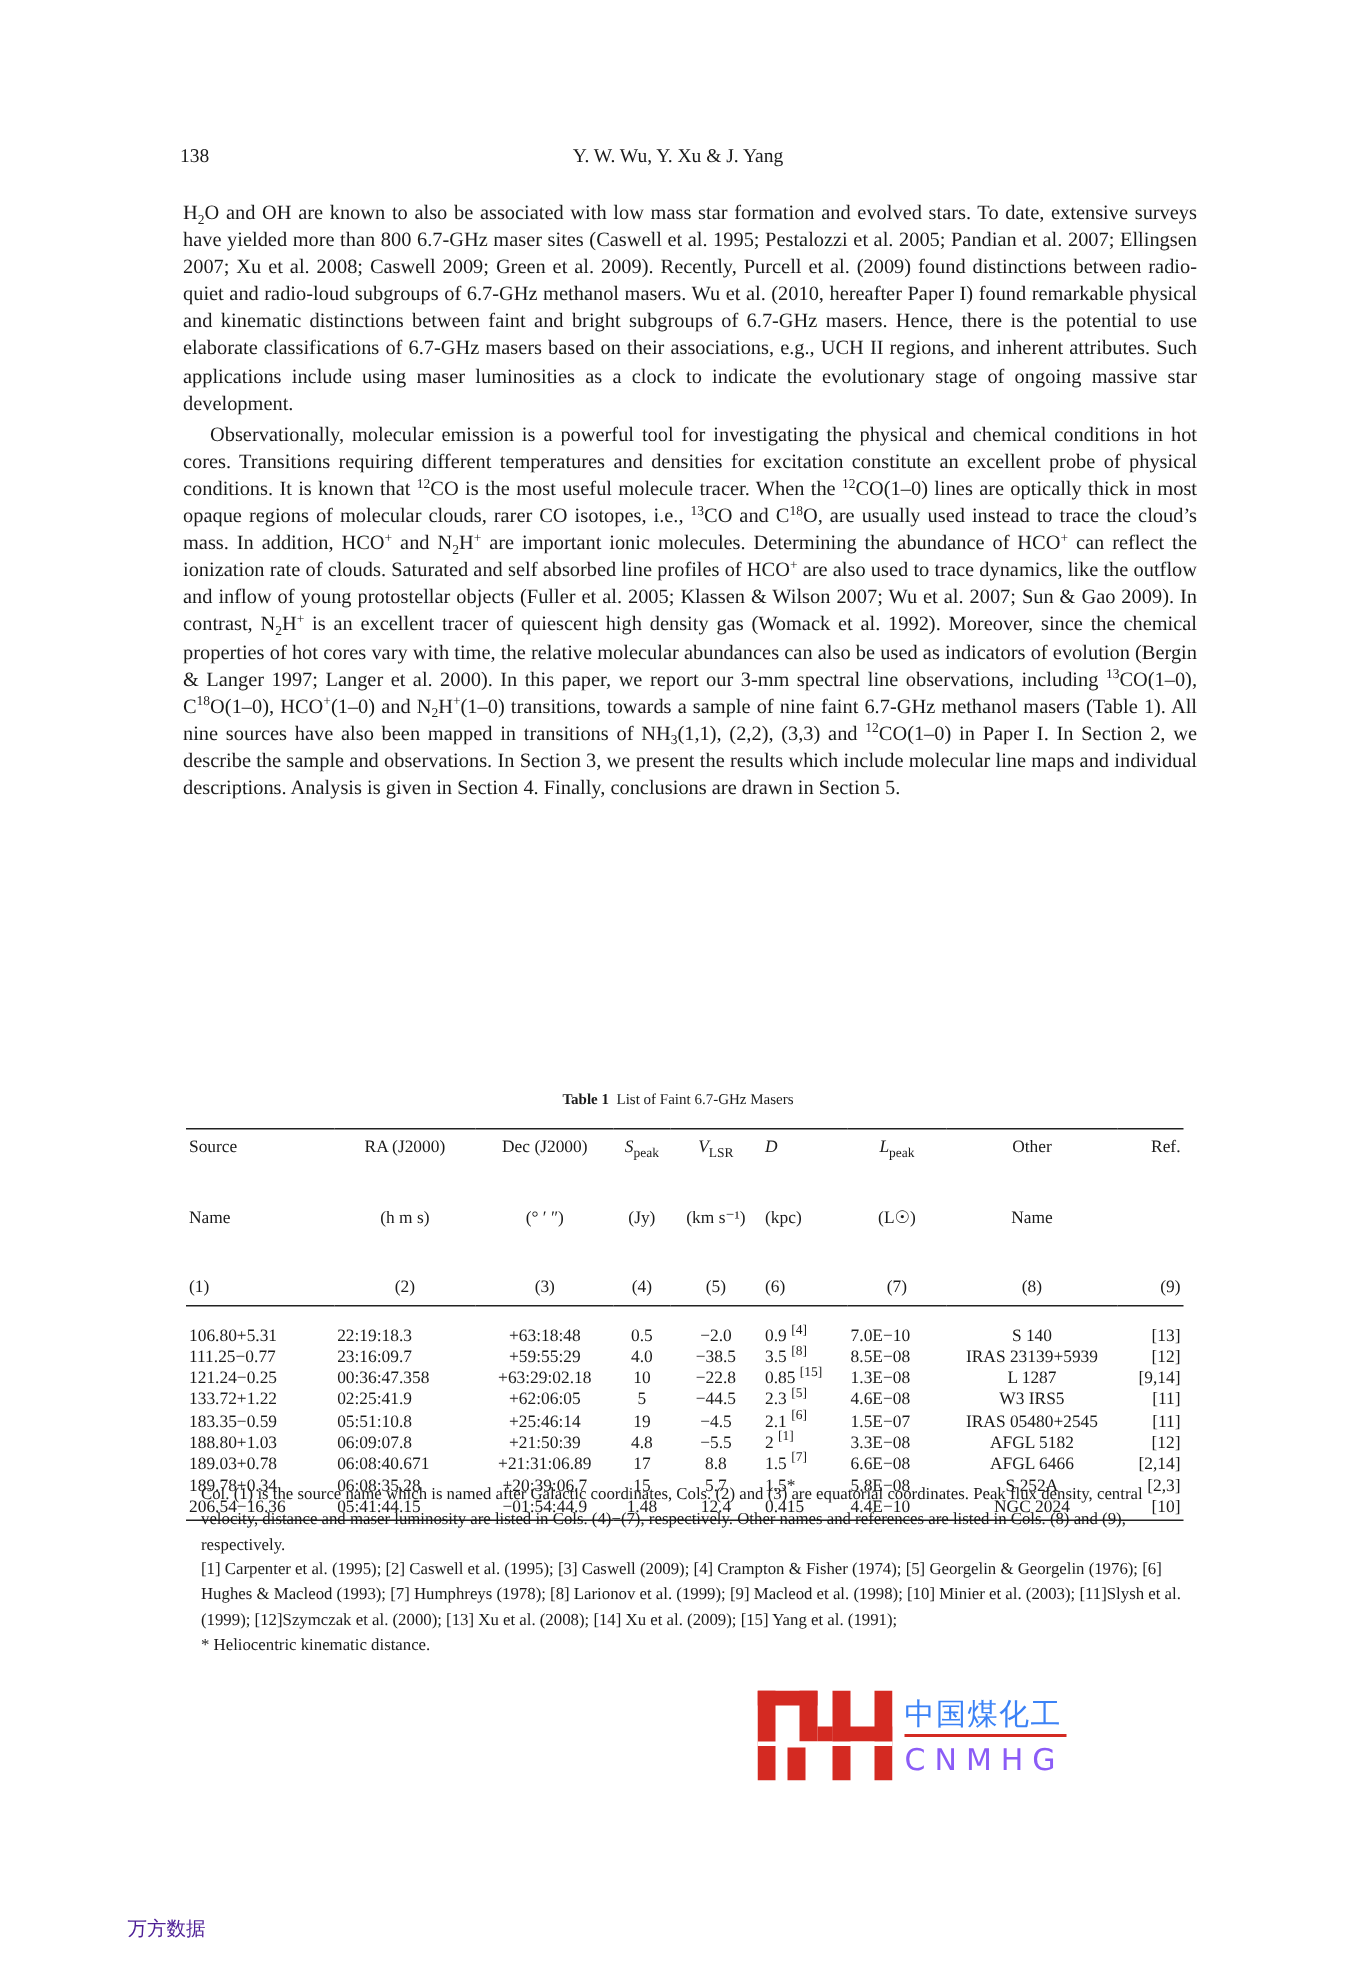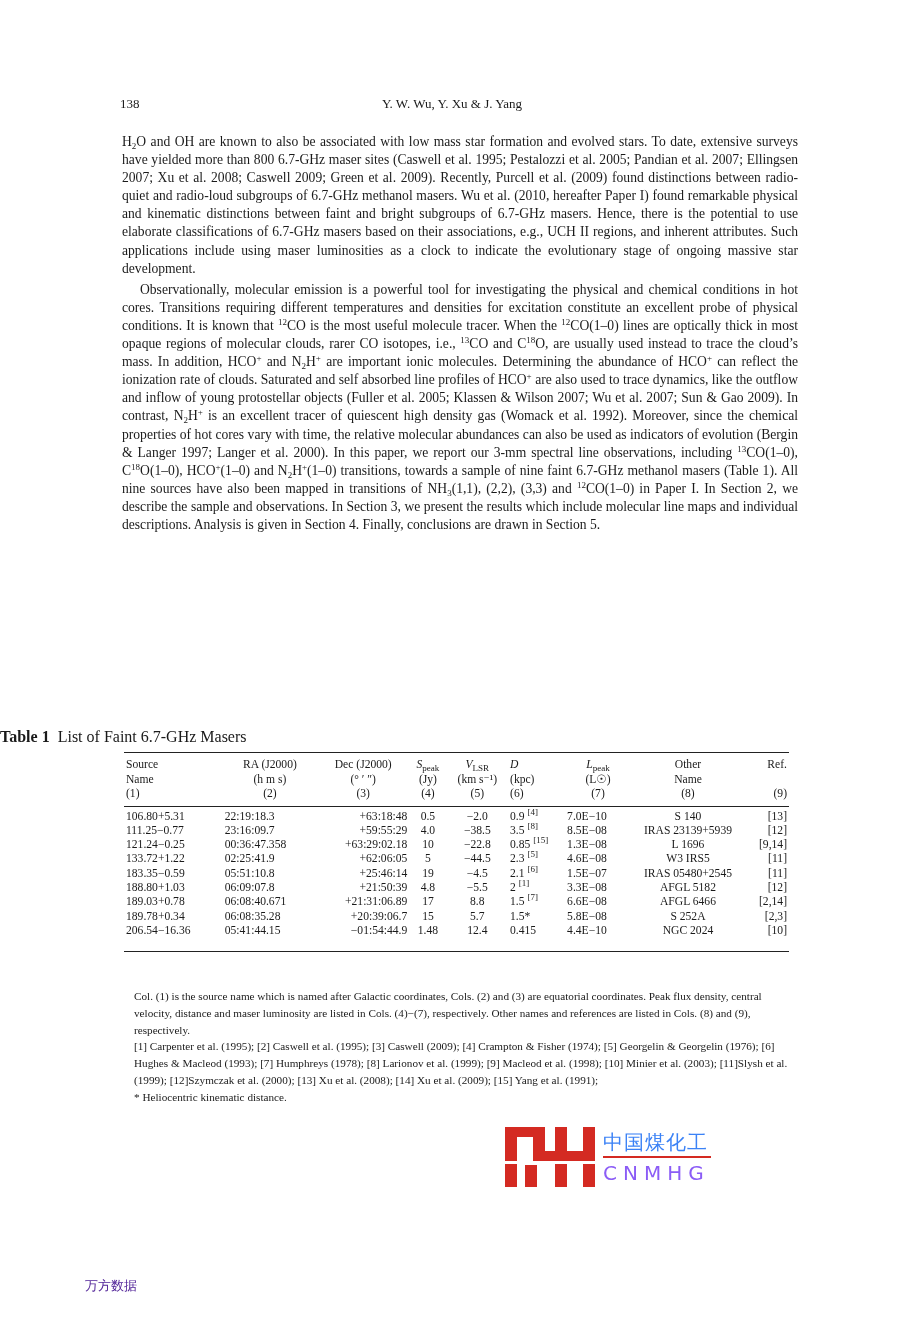--- a/index.html
+++ b/index.html
@@ -5,33 +5,33 @@
   html, body { margin: 0; padding: 0; background: #ffffff; }
   body { width: 904px; height: 1320px; position: relative; overflow: hidden;
          font-family: "Liberation Serif", "DejaVu Serif", serif; color: #1a1a1a; }
   .page-number { position: absolute; left: 120px; top: 96px; font-size: 13px; }
   .running-head { position: absolute; left: 0; width: 904px; top: 96px; text-align: center; font-size: 13px; }
   .body-text { position: absolute; left: 122px; width: 676px; top: 133px; font-size: 13.6px; line-height: 18.1px; text-align: justify; }
   .body-text p { margin: 0; }
   .body-text p + p { text-indent: 18px; margin-top: 3px; }
   sup { font-size: 9px; line-height: 0; vertical-align: 5px; }
   sub { font-size: 9px; line-height: 0; vertical-align: -3px; }
-  .table-caption { position: absolute; left: 0; width: 904px; top: 728px; text-align: left; font-size: 16px; }
+  .table-caption { position: absolute; left: 0; width: 904px; top: 728px; text-align: center; font-size: 10px; }
   .table-caption b { font-weight: bold; }
   .table-wrap { position: absolute; left: 124px; width: 665px; top: 752px; }
   table { border-collapse: collapse; width: 665px; font-size: 11.6px; }
   thead tr.h1 th { border-top: 1.3px solid #222; padding-top: 5px; }
   thead tr.h3 th { border-bottom: 1.3px solid #222; padding-bottom: 4px; }
-  th { font-weight: normal; padding: 0 2px; line-height: 14.5px; }
+  th { font-weight: normal; padding: 16px 2px; line-height: 14.5px; }
   td { padding: 0 2px; line-height: 14.3px; white-space: nowrap; }
-  tbody tr:first-child td { padding-top: 3px; }
-  tbody tr:last-child td { border-bottom: 1.3px solid #222; padding-bottom: 13px; }
+  tbody tr:first-child td { padding-top: 13px; }
+  tbody tr:last-child td { border-bottom: 1.3px solid #222; padding-bottom: 1px; }
   .c1 { text-align: left; width: 86px; }
   .c2 { text-align: left; width: 82px; }
-  .c3 { text-align: right; width: 80px; }
+  .c3 { text-align: center; width: 80px; }
   .c4 { text-align: center; width: 30px; }
   .c5 { text-align: center; width: 52px; }
   .c6 { text-align: left; width: 48px; }
   .c7 { width: 56px; margin-top: 28px; }
   .c8 { text-align: center; width: 100px; }
   .c9 { text-align: right; width: 36px; }
   .h-center { text-align: center; }
   .notes { position: absolute; left: 134px; width: 660px; top: 988px; font-size: 11.2px; line-height: 16.8px; }
   .notes p { margin: 0; }
   .logo { position: absolute; left: 505px; top: 1127px; width: 210px; height: 60px; }
@@ -118,21 +118,21 @@
           <td class="c9"><span>[12]</span></td>
         </tr>
         <tr>
           <td class="c1"><span>121.24−0.25</span></td>
           <td class="c2"><span>00:36:47.358</span></td>
           <td class="c3"><span>+63:29:02.18</span></td>
           <td class="c4"><span>10</span></td>
           <td class="c5"><span>−22.8</span></td>
           <td class="c6"><span>0.85</span> <sup>[15]</sup></td>
           <td class="c7"><span>1.3E−08</span></td>
-          <td class="c8"><span>L 1696</span></td>
+          <td class="c8"><span>L 1287</span></td>
           <td class="c9"><span>[9,14]</span></td>
         </tr>
         <tr>
           <td class="c1"><span>133.72+1.22</span></td>
           <td class="c2"><span>02:25:41.9</span></td>
           <td class="c3"><span>+62:06:05</span></td>
           <td class="c4"><span>5</span></td>
           <td class="c5"><span>−44.5</span></td>
           <td class="c6"><span>2.3</span> <sup>[5]</sup></td>
           <td class="c7"><span>4.6E−08</span></td>

